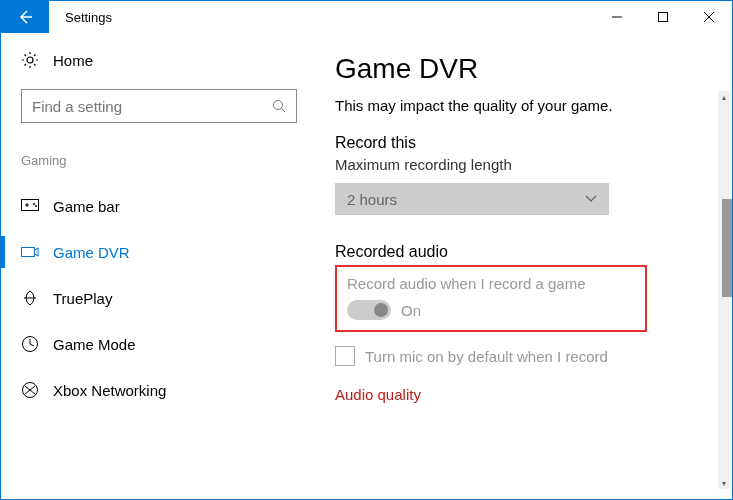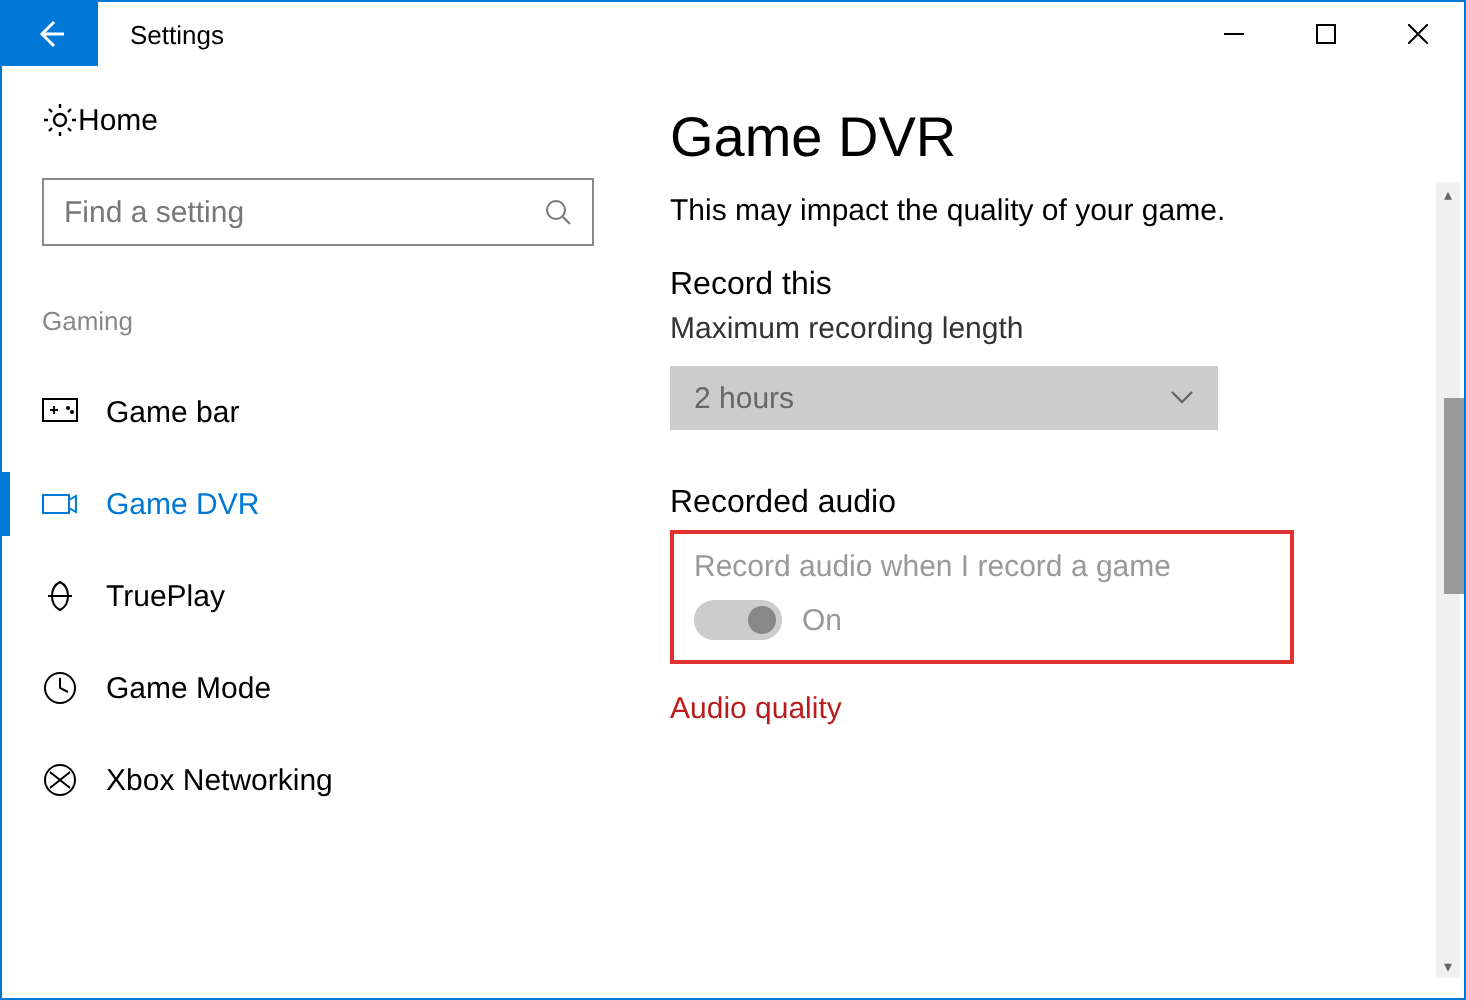--- a/index.html
+++ b/index.html
@@ -4,21 +4,21 @@
   <style>
     * { margin: 0; padding: 0; box-sizing: border-box; font-family: "Segoe UI", Tahoma, sans-serif; }
     body { width: 733px; height: 500px; background: #fff; border: 1px solid #0078d7; position: relative; overflow: hidden; }
     .titlebar { height: 32px; display: flex; align-items: center; }
     .back-btn { width: 48px; height: 32px; background: #0078d7; display: flex; align-items: center; justify-content: center; color: #fff; }
     .title { margin-left: 16px; font-size: 13px; color: #000; }
     .win-controls { margin-left: auto; display: flex; }
     .win-btn { width: 46px; height: 32px; display: flex; align-items: center; justify-content: center; color: #000; }
     .container { display: flex; height: calc(100% - 32px); }
     .sidebar { width: 310px; padding: 18px 20px 0 20px; }
-    .home-row { display: flex; align-items: center; margin-bottom: 20px; }
+    .home-row { display: flex; align-items: center; gap: 14px; margin-bottom: 20px; }
     .home-row .label { font-size: 15px; color: #000; }
     .search-box { width: 276px; height: 34px; border: 1px solid #888; display: flex; align-items: center; padding: 0 10px; margin-bottom: 30px; }
     .search-box input { border: none; outline: none; flex: 1; font-size: 15px; color: #555; }
     .search-box input::placeholder { color: #777; }
     .section-header { font-size: 13px; color: #888; margin-bottom: 18px; }
     .nav-item { display: flex; align-items: center; gap: 14px; height: 40px; margin-bottom: 6px; cursor: default; position: relative; }
     .nav-item .label { font-size: 15px; color: #000; }
     .nav-item.active .label { color: #0078d7; }
     .nav-item.active::before { content: ''; position: absolute; left: -20px; top: 4px; bottom: 4px; width: 4px; background: #0078d7; }
     .icon-box { width: 18px; height: 18px; display: flex; align-items: center; justify-content: center; }
@@ -157,20 +157,24 @@
     <div class="subheading">Recorded audio</div>
 
     <div class="red-box">
       <div class="optlabel">Record audio when I record a game</div>
       <div class="toggle-row">
         <div class="toggle"></div>
         <div class="toggle-label">On</div>
       </div>
     </div>
 
+    <div class="checkbox-row">
+      <div class="checkbox"></div>
+      <div class="checkbox-label">Turn mic on by default when I record</div>
+    </div>
 
     <div class="smalltext" style="color:#b91c1c;margin-bottom:4px">Audio quality</div>
   </div>
 </div>
 
 <div class="scrollbar-v">
   <div class="scroll-arrow" style="top:0">▴</div>
   <div class="scroll-arrow" style="bottom:0">▾</div>
 </div>
 <div class="scroll-thumb" style="top:198px"></div>

